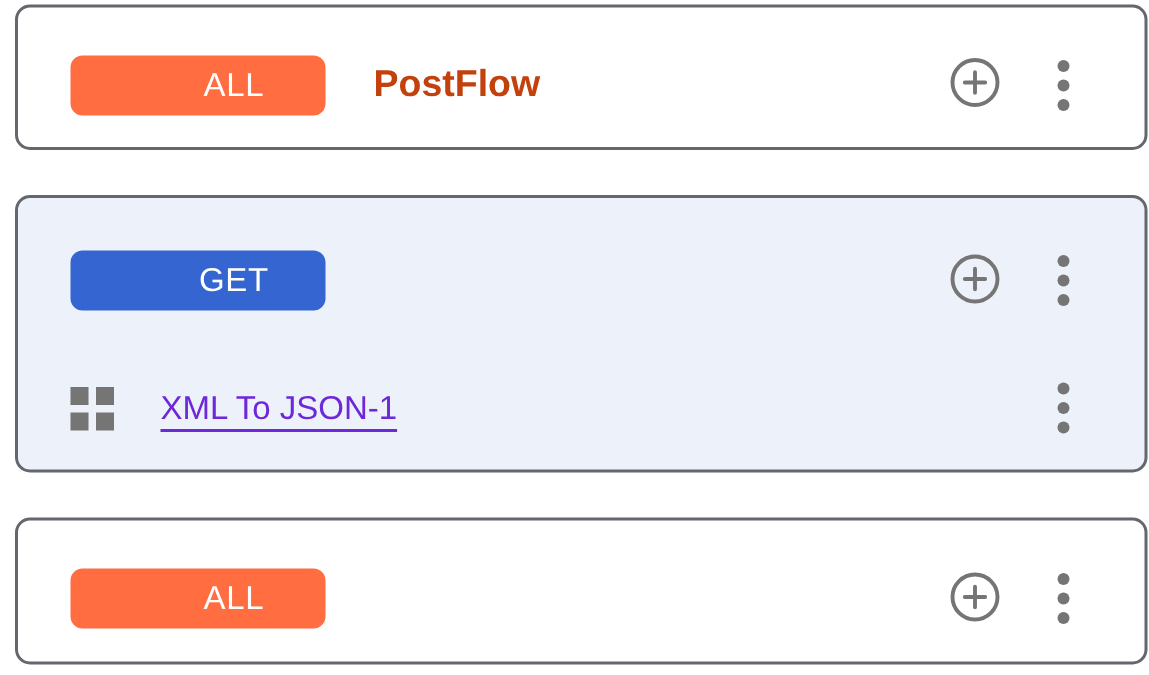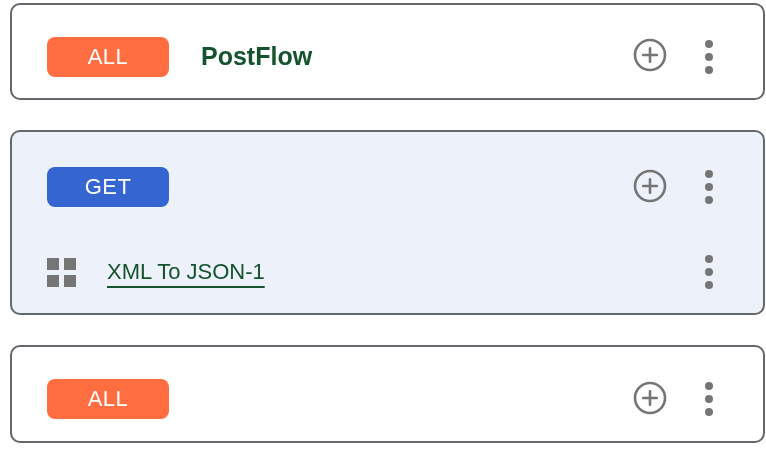--- a/index.html
+++ b/index.html
@@ -52,26 +52,27 @@
     height: 40px;
     border-radius: 8px;
     display: flex;
     align-items: center;
     justify-content: center;
     color: #ffffff;
     font-size: 22px;
     font-weight: 400;
     letter-spacing: 0.5px;
     flex: 0 0 auto;
+    padding-left: 48px;
   }
   .flow-title {
     margin-left: 32px;
     font-size: 25px;
     font-weight: 700;
-    color: #14532d;
+    color: #c2410c;
     white-space: nowrap;
   }
   .spacer { flex: 1 1 auto; }
 
   .icon-btn {
     background: none;
     border: none;
     padding: 0;
     margin: 0;
     cursor: pointer;
@@ -99,21 +100,21 @@
     grid-template-columns: 12px 12px;
     grid-template-rows: 12px 12px;
     gap: 5px;
     flex: 0 0 auto;
   }
   .grid-icon span { background: #757575; }
 
   .policy-link {
     margin-left: 31px;
     font-size: 22px;
-    color: #14532d;
+    color: #6d28d9;
     text-decoration: underline;
     text-decoration-thickness: 2px;
     text-underline-offset: 7px;
     white-space: nowrap;
   }
 </style>
 </head>
 <body>
 
 <div class="stage">

